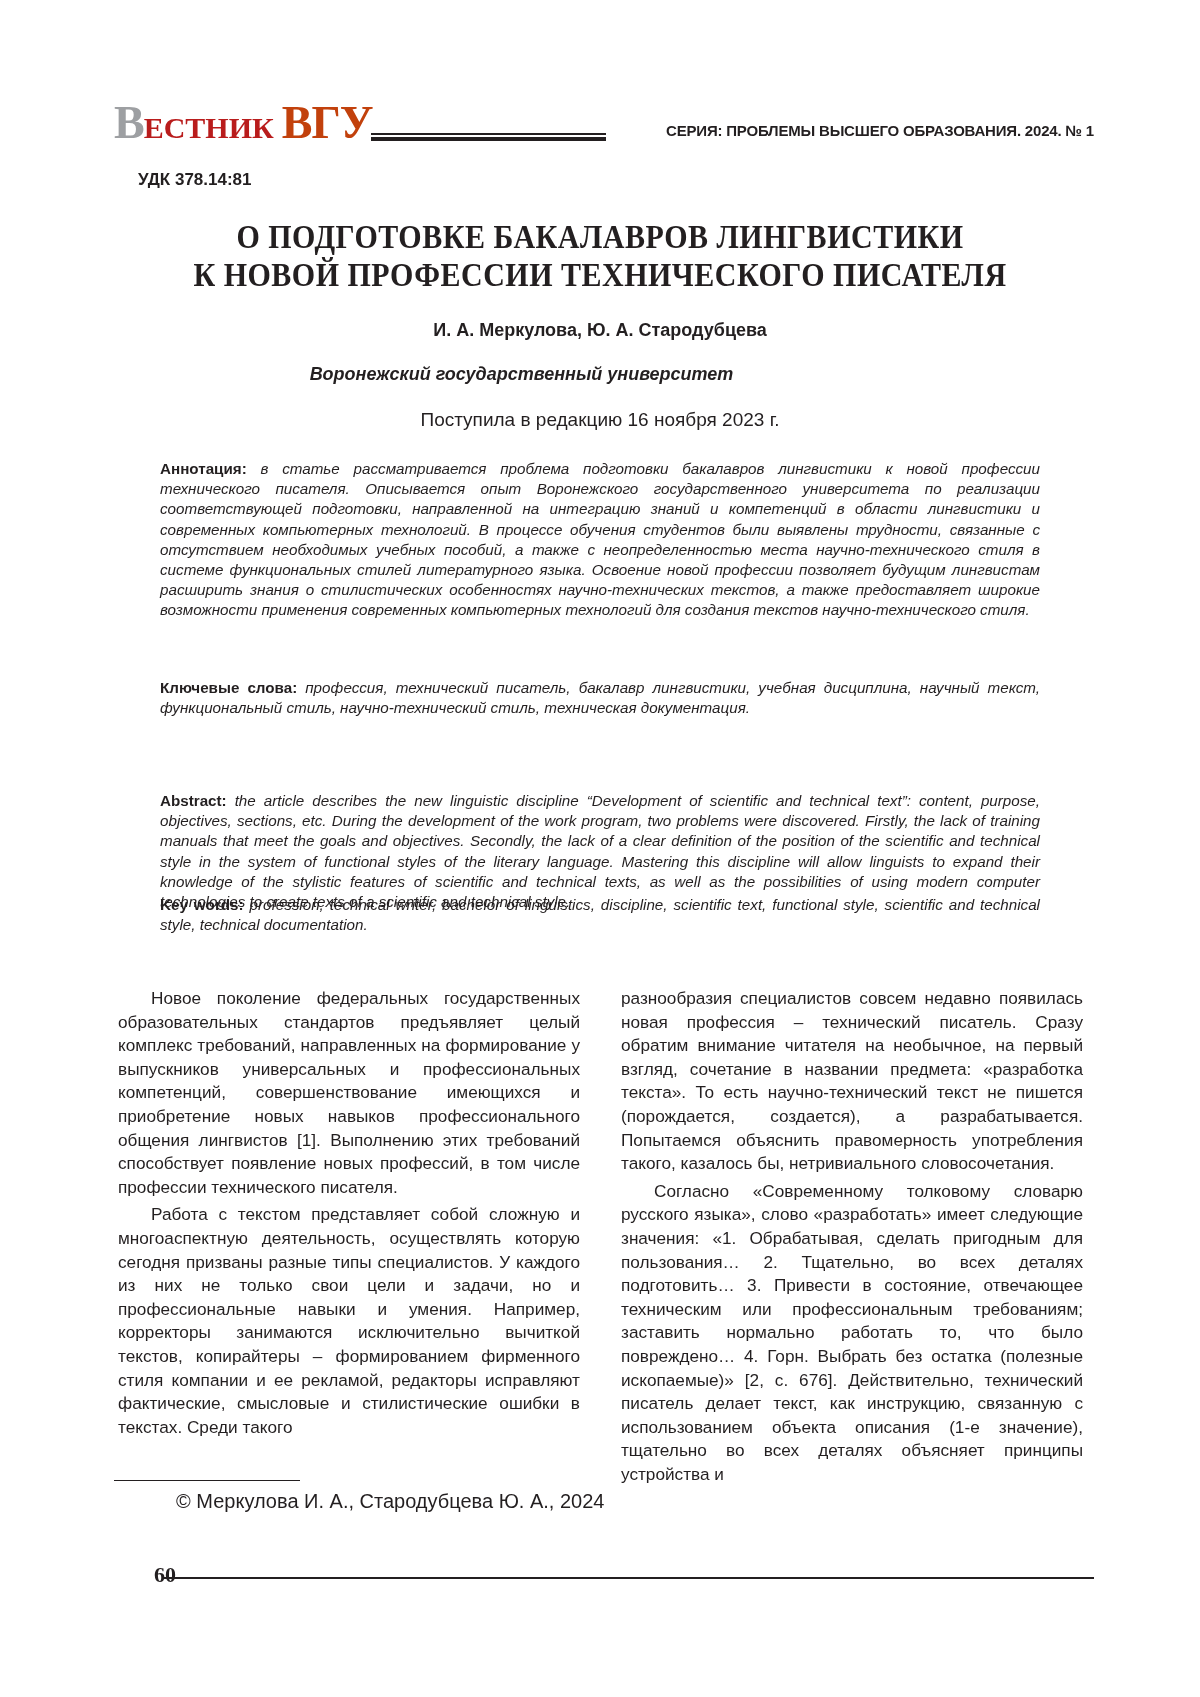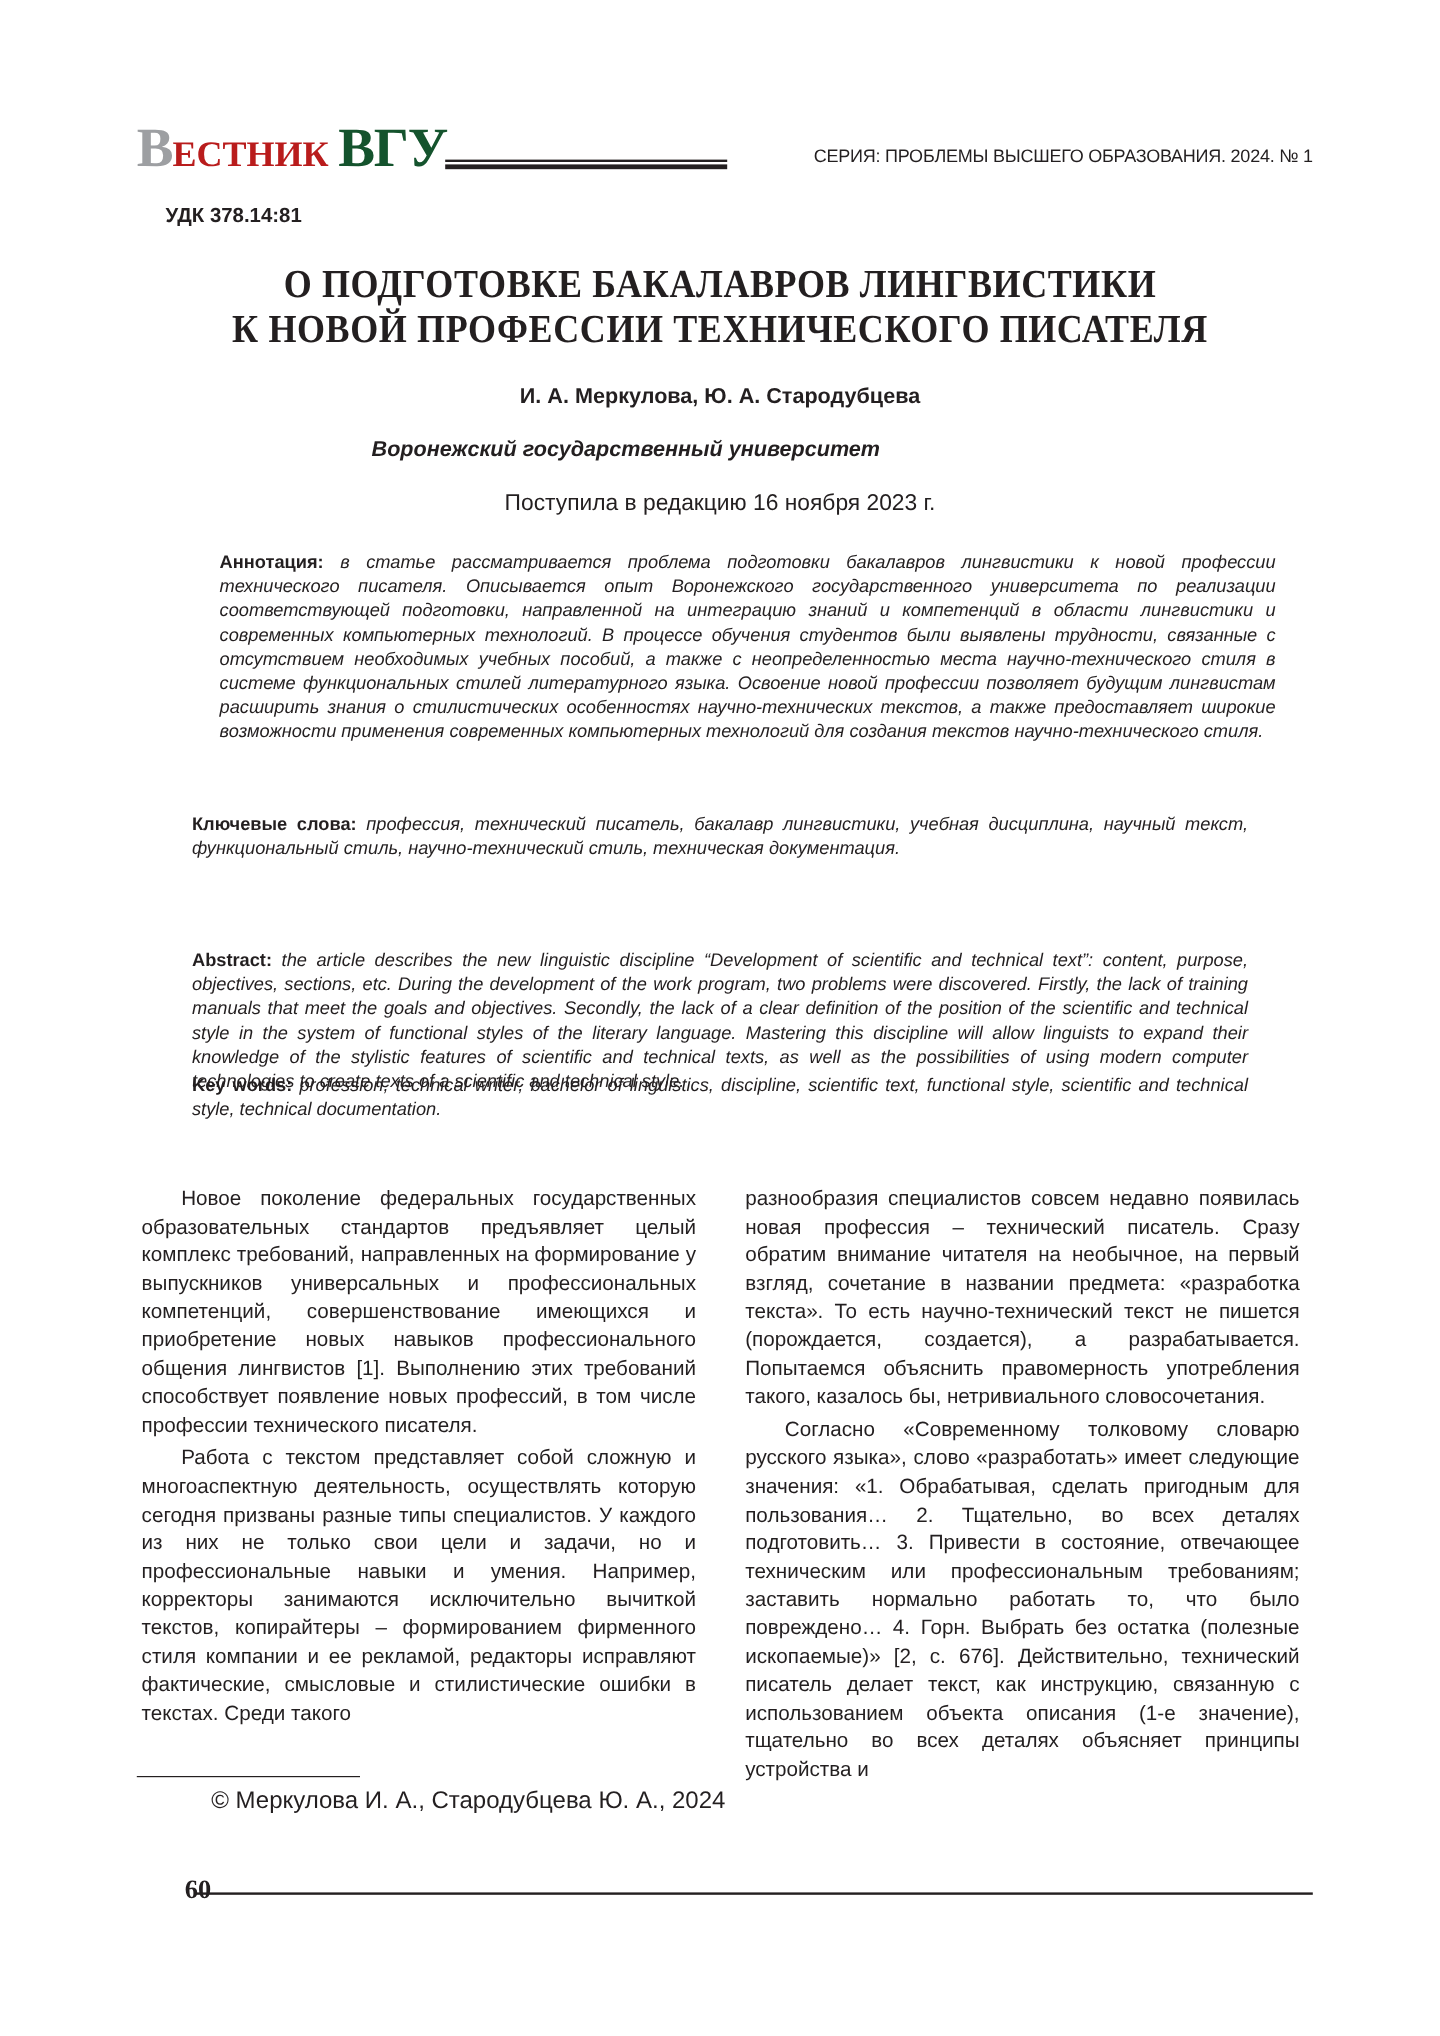--- a/index.html
+++ b/index.html
@@ -4,37 +4,37 @@
 <style>
   html, body { margin: 0; padding: 0; background: #ffffff; }
   body { width: 1200px; height: 1697px; position: relative; overflow: hidden; color: #231f20; font-family: "Liberation Sans", sans-serif; }
   .page { position: absolute; left: 0; top: 0; width: 1200px; height: 1697px; }
 
   
   .header { position: absolute; left: 114px; top: 100px; width: 980px; height: 46px; }
   .logo { position: absolute; left: 0; top: 0; font-family: "Liberation Serif", serif; font-weight: bold; white-space: nowrap; line-height: 1; }
   .logo .big { font-size: 46px; color: #9d9fa2; letter-spacing: -1px; }
   .logo .sc { font-size: 30px; color: #b91c1c; letter-spacing: 0px; }
-  .logo .vgu { font-size: 46px; color: #14532d; margin-left: 8px; letter-spacing: -1px; }
+  .logo .vgu { font-size: 46px; color: #c2410c; margin-left: 8px; letter-spacing: -1px; }
   .header-rule { position: absolute; left: 257px; top: 33px; width: 235px; height: 9px; }
   .header-rule .l1 { position: absolute; left: 0; right: 0; top: 0; height: 2px; background: #231f20; }
   .header-rule .l2 { position: absolute; left: 0; right: 0; top: 4px; height: 4px; background: #231f20; }
-  .series { position: absolute; right: 0; top: 22px; font-size: 15px; font-weight: normal; letter-spacing: -0.2px; white-space: nowrap; }
+  .series { position: absolute; right: 0; top: 22px; font-size: 15px; font-weight: bold; letter-spacing: -0.2px; white-space: nowrap; }
 
   .udk { position: absolute; left: 114px; top: 170px; font-size: 17px; font-weight: bold; margin-left: 24px; }
 
   .title { position: absolute; left: 100px; width: 1000px; top: 222px; text-align: center; font-family: "Liberation Serif", serif; font-weight: bold; font-size: 30px; line-height: 34px; letter-spacing: 0.5px; transform: scaleY(1.1); }
   .authors { position: absolute; left: 0; width: 1200px; top: 320px; text-align: center; font-size: 18px; font-weight: bold; }
   .affil { position: absolute; left: 0; width: 1043px; top: 364px; text-align: center; font-size: 18px; font-weight: bold; font-style: italic; }
   .received { position: absolute; left: 0; width: 1200px; top: 409px; text-align: center; font-size: 19px; }
 
   .abstract-block { position: absolute; left: 160px; width: 880px; font-size: 15.2px; line-height: 20.2px; text-align: justify; }
   .abstract-block .lbl { font-weight: bold; font-style: normal; }
   .abstract-block .txt { font-style: italic; }
-  .ann { top: 459px; margin-left: 23px; }
+  .ann { top: 459px; }
   .kw-ru { top: 678px; }
   .abs-en { top: 745px; margin-top: 46px; }
   .kw-en { top: 895px; }
 
   .col { position: absolute; width: 470px; font-size: 17.2px; line-height: 23.6px; text-align: justify; }
   .col p { margin: 4px; text-indent: 33px; }
   .col p.cont { text-indent: 0; }
   .col-left { left: 114px; top: 983px; }
   .col-right { left: 617px; top: 983px; }
 

